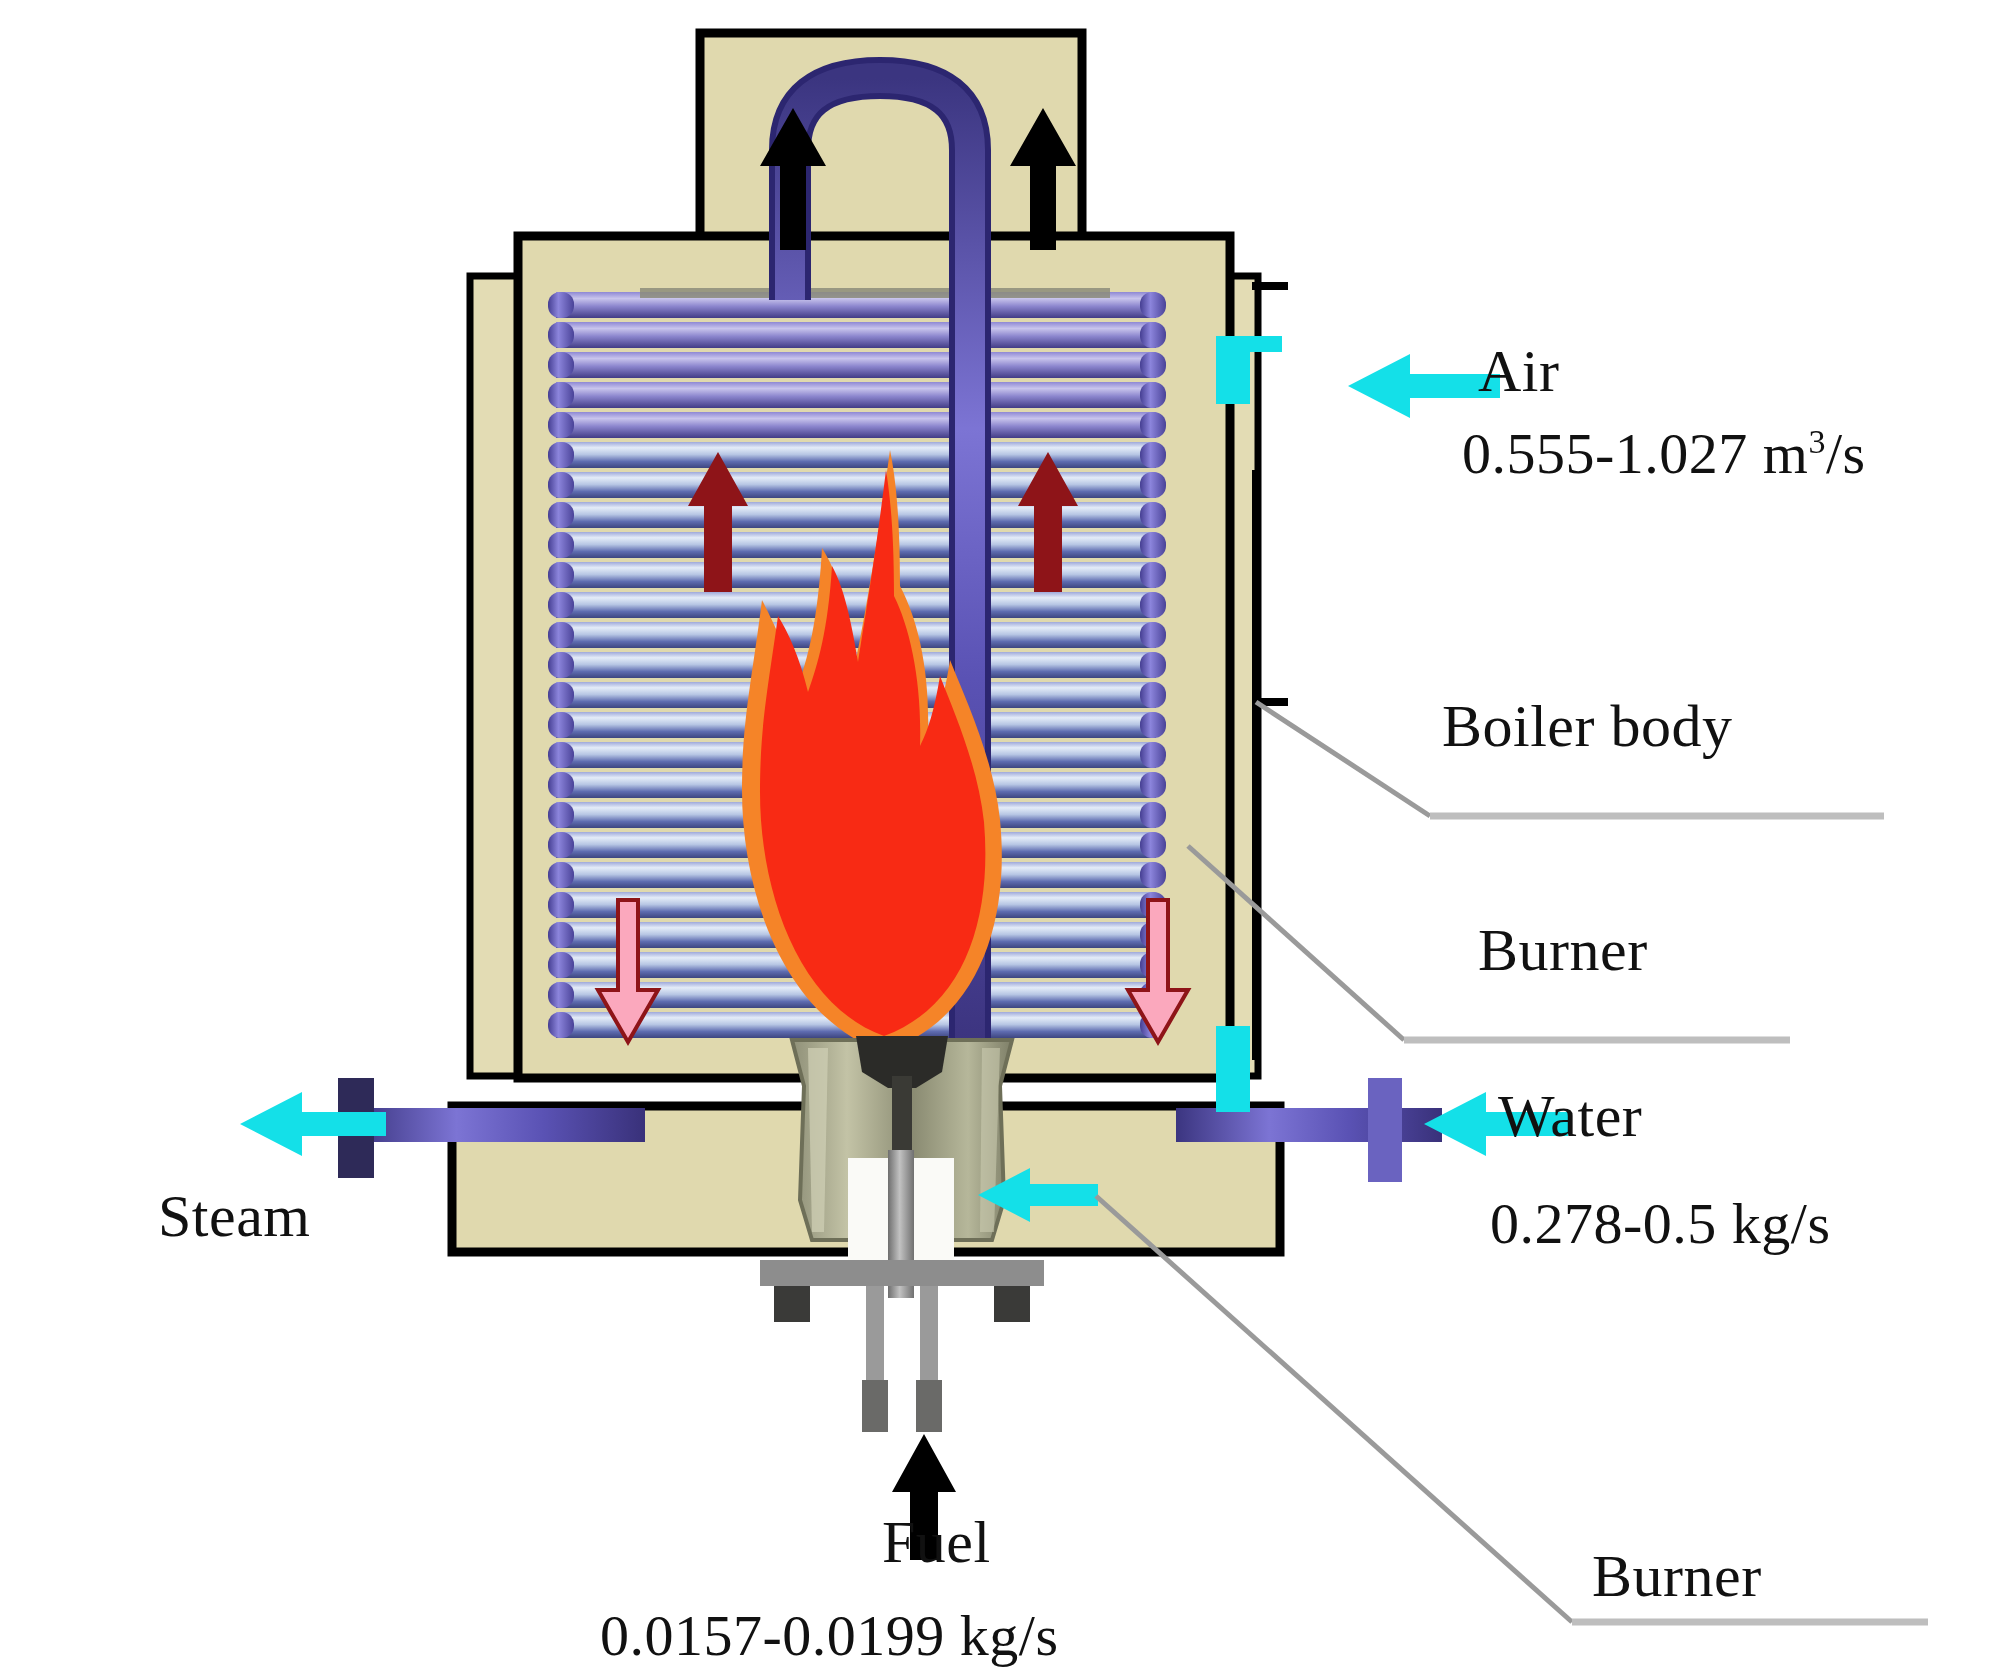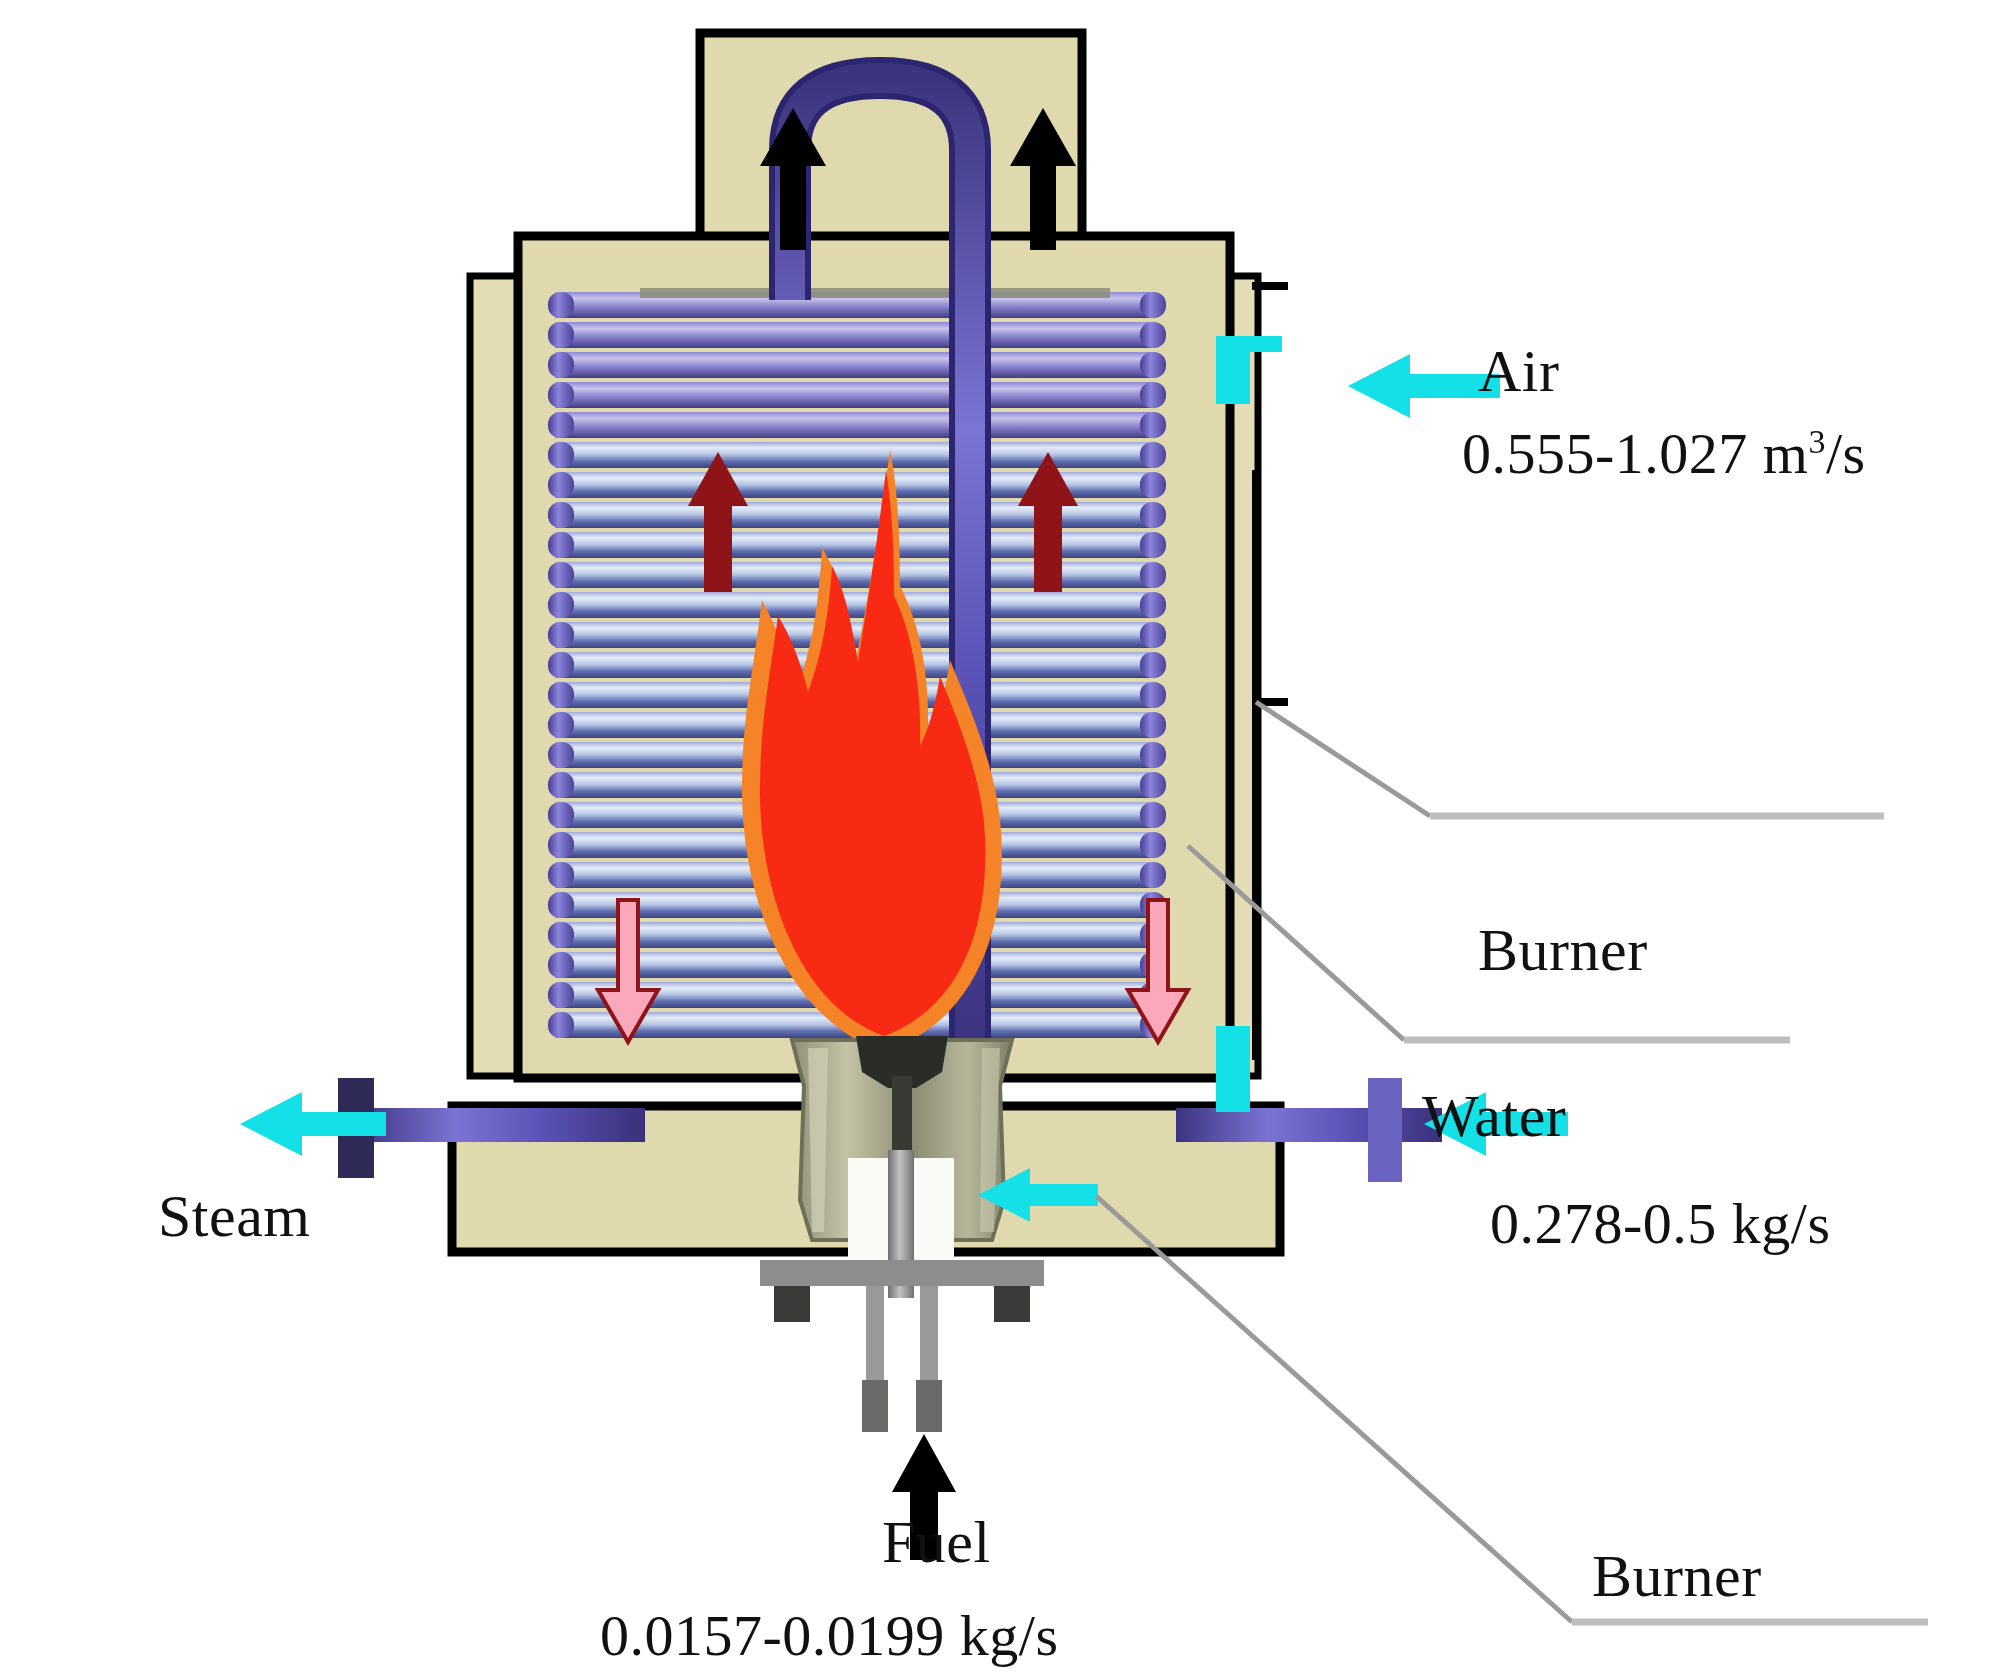--- a/index.html
+++ b/index.html
@@ -340,24 +340,25 @@
     </g>
     <g>
       <path d="M 1096 1196 L 1572 1622" fill="none" stroke="#9A9A9A" stroke-width="5"></path>
       <path d="M 1572 1622 L 1928 1622" fill="none" stroke="#BEBEBE" stroke-width="7"></path>
     </g>
   </svg>
 
   <div class="label lbl-name nosel" style="left:1478px; top:337px;">Air</div>
   <div class="label lbl-value nosel" style="left:1462px; top:420px;"><span>0.555-1.027 m</span><span class="sup">3</span><span>/s</span></div>
 
+  <div class="label lbl-name nosel" style="left:1442px; top:692px;">Boiler body</div>
 
   <div class="label lbl-name nosel" style="left:1478px; top:916px;">Burner</div>
 
-  <div class="label lbl-name nosel" style="left:1422px; top:1082px;text-align:right;">Water</div>
+  <div class="label lbl-name nosel" style="left:1498px; top:1082px;text-align:right;">Water</div>
   <div class="label lbl-value nosel" style="left:1490px; top:1190px;">0.278-0.5 kg/s</div>
 
   <div class="label lbl-name nosel" style="left:158px; top:1182px;">Steam</div>
 
   <div class="label lbl-name nosel" style="left:842px; top:1508px;margin-left:40px;">Fuel</div>
   <div class="label lbl-value nosel" style="left:600px; top:1602px;">0.0157-0.0199 kg/s</div>
 
   <div class="label lbl-name nosel" style="left:1592px; top:1542px;">Burner</div>
 
 </div>

